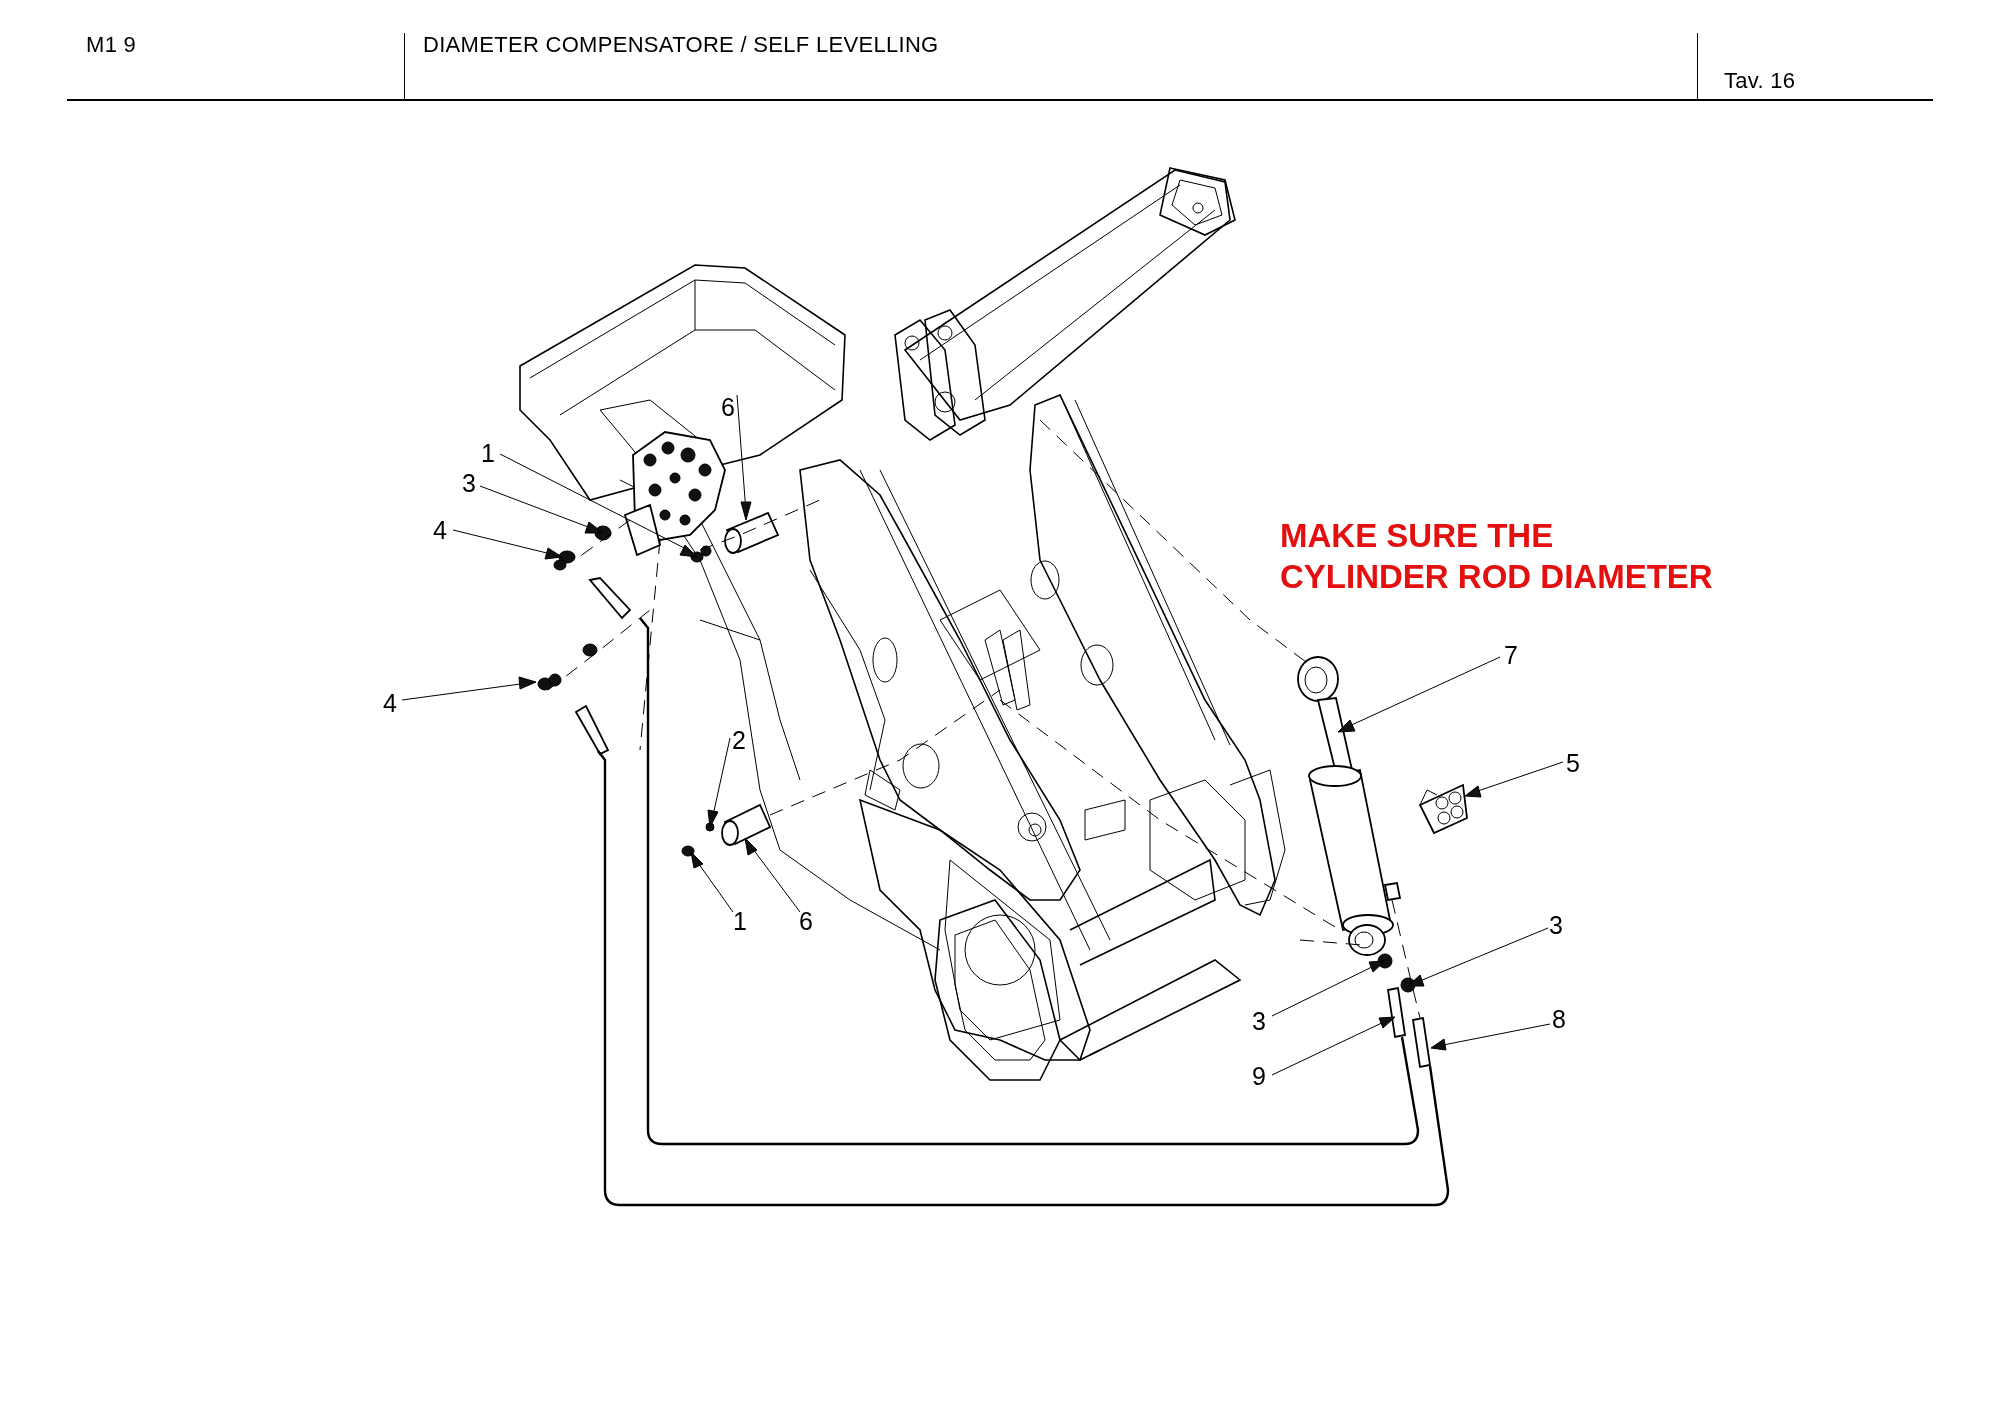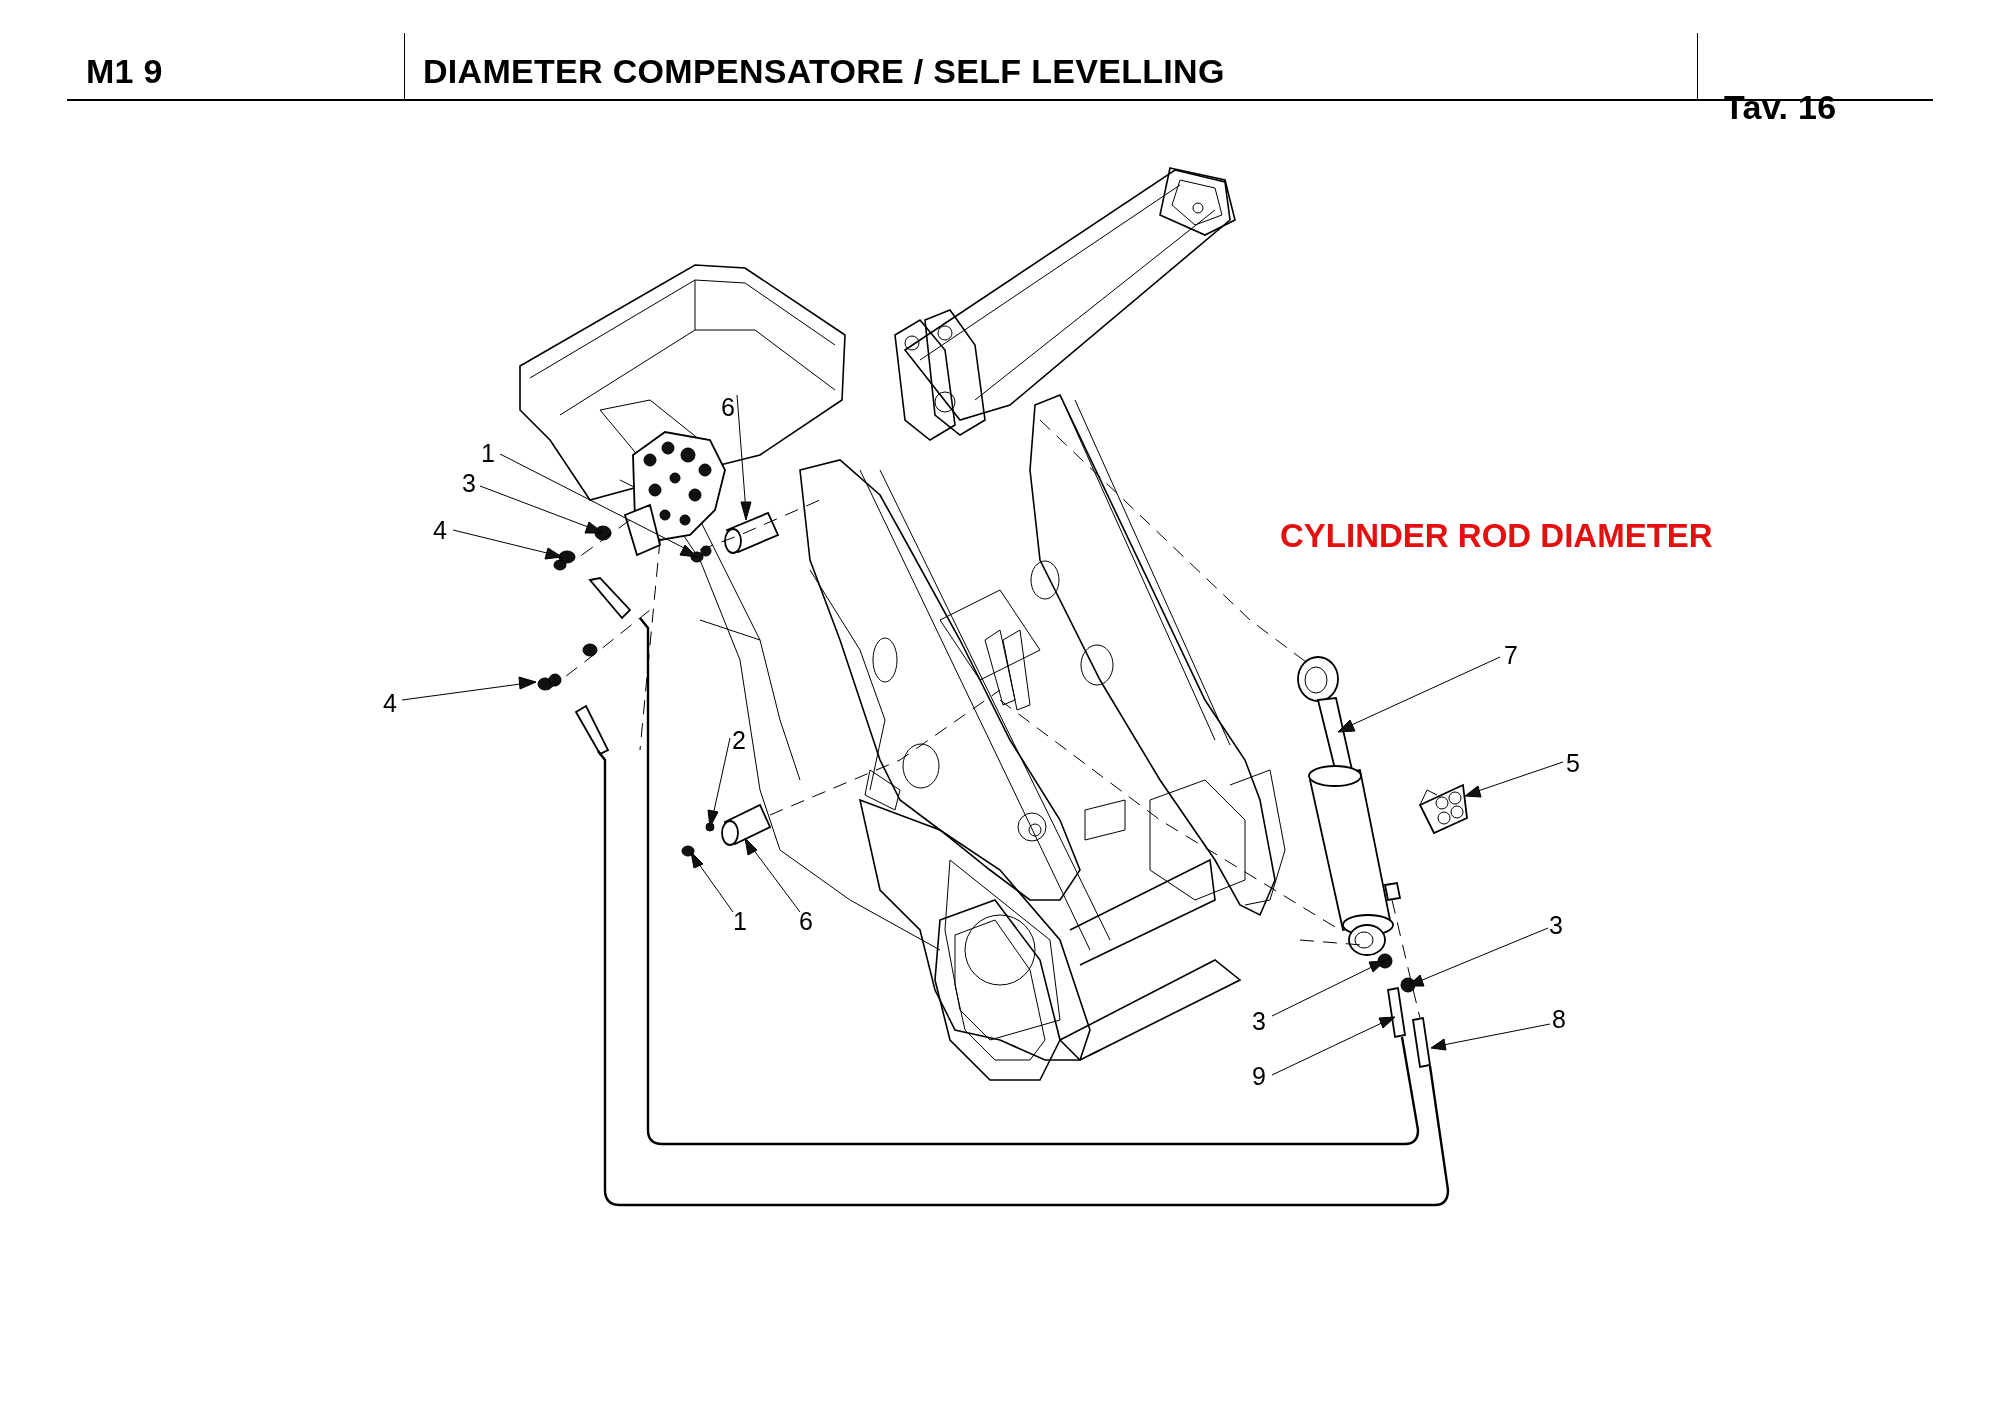--- a/index.html
+++ b/index.html
@@ -1,18 +1,18 @@
 <!DOCTYPE html>
 <html><head>
 <meta charset="utf-8">
 <style>
   html, body { margin: 0; padding: 0; background: #ffffff; }
   body { width: 2000px; height: 1414px; position: relative; overflow: hidden;
          font-family: "Liberation Sans", sans-serif; color: #000; }
-  .hdr-text { position: absolute; top: 52px; font-size: 34px; font-weight: bold; letter-spacing: 0.3px; }
+  .hdr-text { position: absolute; top: 32px; font-size: 22px; font-weight: normal; letter-spacing: 0.3px; }
   #code { left: 86px; }
   #title { left: 423px; }
   #tav { left: 1724px; margin-top: 36px; }
   .hdr-line { position: absolute; left: 67px; width: 1866px; top: 99px; height: 2px; background: #000; }
   .vdiv { position: absolute; top: 33px; height: 67px; width: 1px; background: #000; }
   #div1 { left: 404px; }
   #div2 { left: 1697px; }
   .warn { position: absolute; left: 1280px; top: 515px; color: #e3100f; font-weight: bold;
           font-size: 33px; line-height: 41px; }
   .warn div { white-space: nowrap; }
@@ -225,14 +225,15 @@
     <text class="callout" x="1504" y="664">7</text>
     <text class="callout" x="1566" y="772">5</text>
     <text class="callout" x="1549" y="934">3</text>
     <text class="callout" x="1252" y="1030">3</text>
     <text class="callout" x="1552" y="1028">8</text>
     <text class="callout" x="1252" y="1085">9</text>
   </g>
 </svg>
 
 <div class="warn">
+  <div>MAKE SURE THE</div>
   <div>CYLINDER ROD DIAMETER</div>
 </div>
 
 </body></html>

